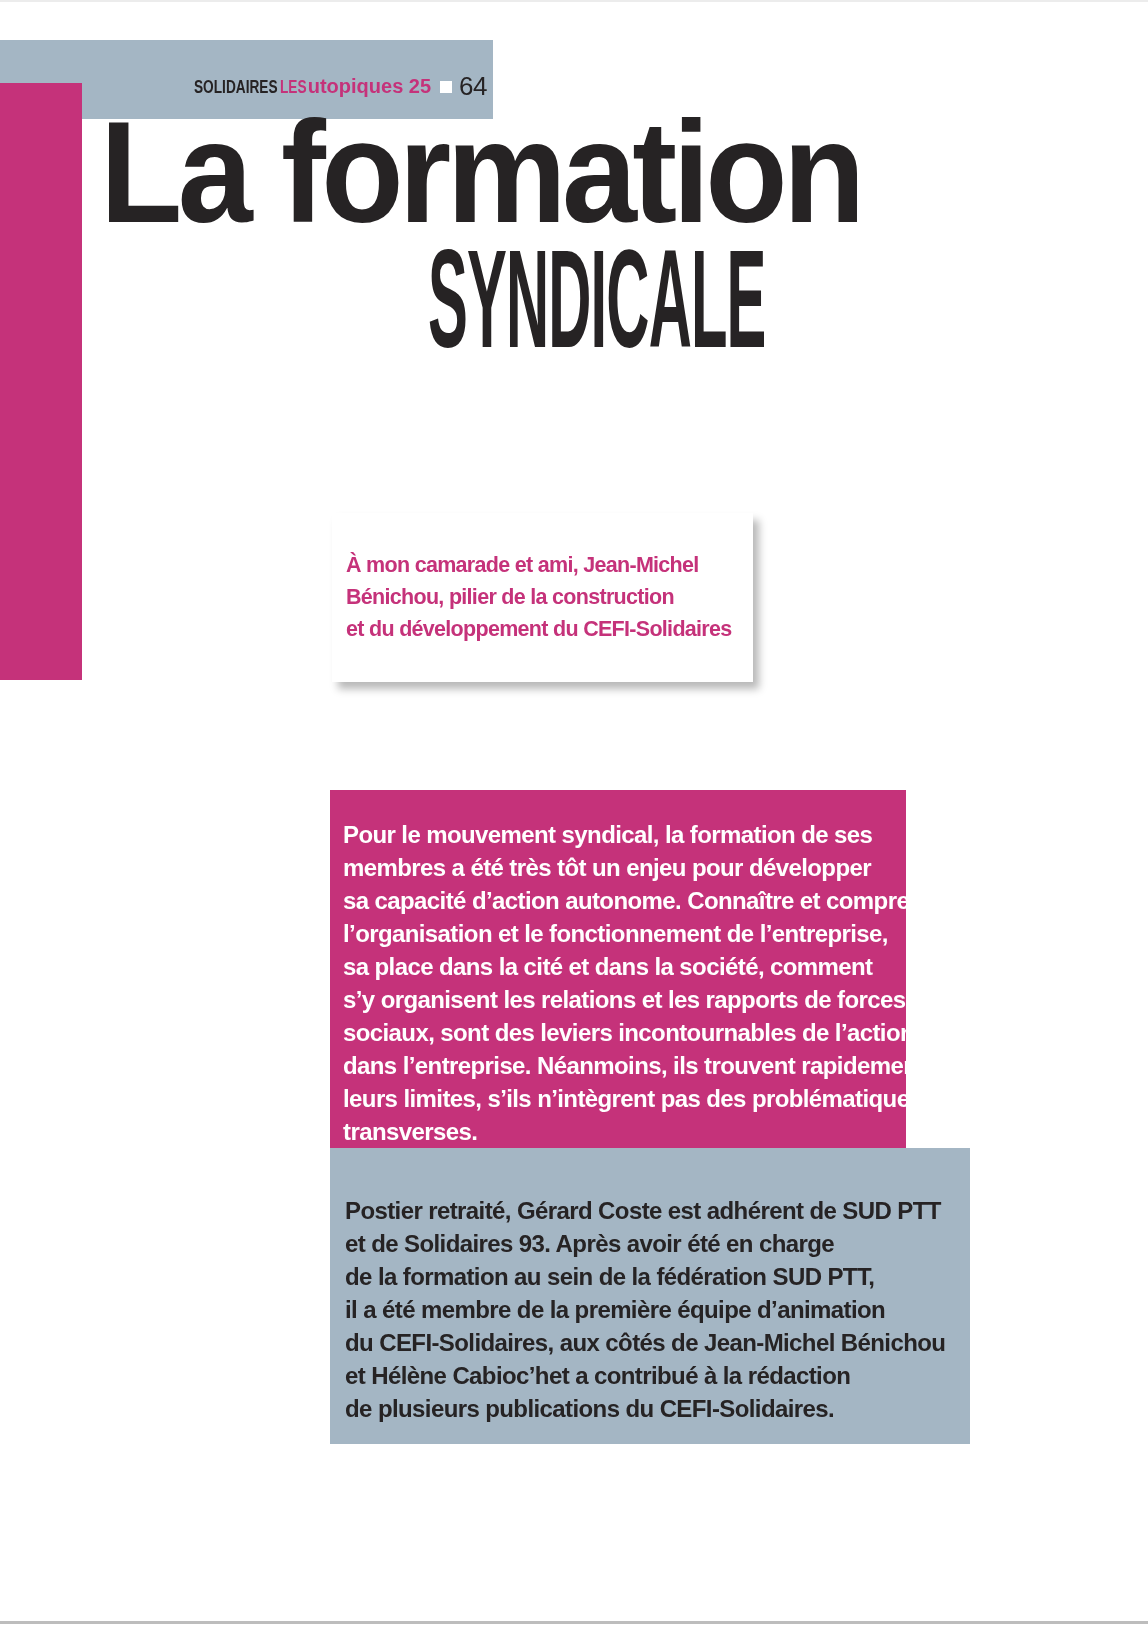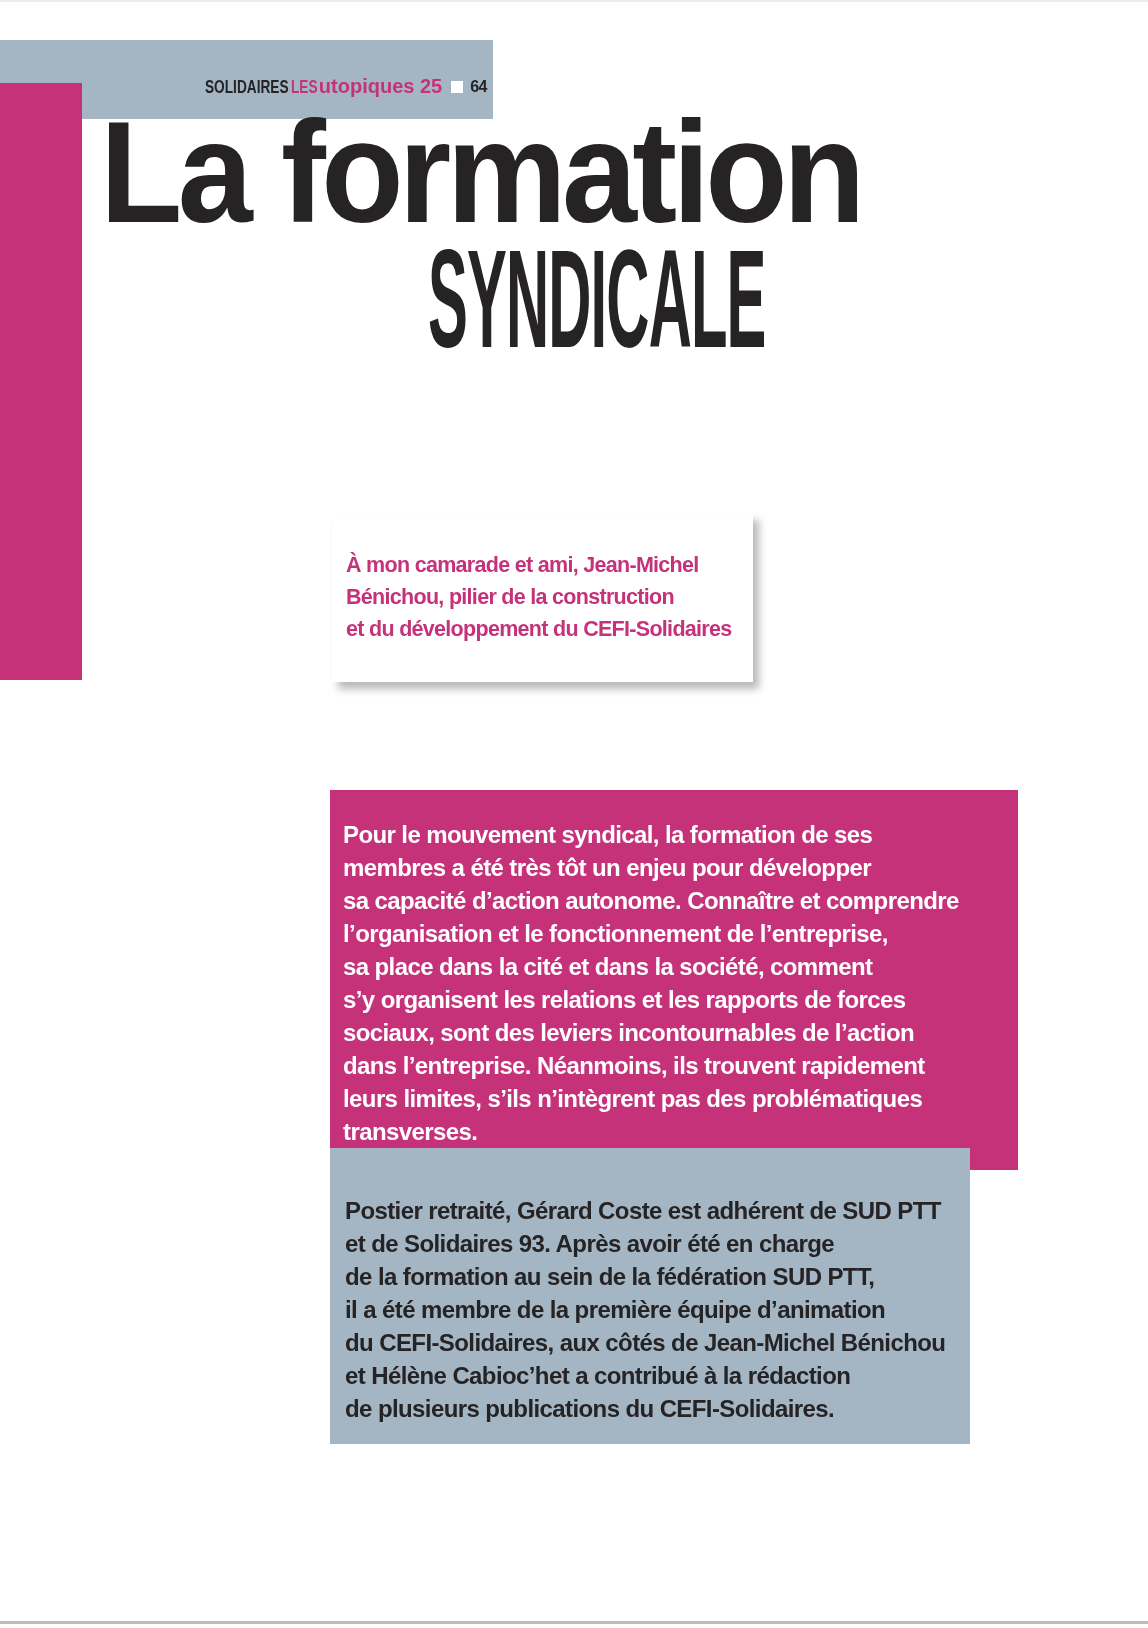--- a/index.html
+++ b/index.html
@@ -30,21 +30,21 @@
     padding:14px 6px 0 0;box-sizing:border-box;margin-top:36px;
   }
   .header-bar .cond{
     display:inline-block;transform:scaleX(.72);transform-origin:left center;
     font-weight:700;font-size:19px;letter-spacing:0;white-space:pre;
   }
   .pub-name{color:var(--ink);margin-right:-30px;}
   .issue-les{color:var(--magenta);margin-right:-9px;}
   .issue-title{font-weight:700;font-size:20px;color:var(--magenta);white-space:pre;}
   .sep-square{display:inline-block;width:12px;height:12px;background:#ffffff;margin:0 7px 0 9px;}
-  .page-number{font-weight:700;font-size:16px;color:var(--ink);letter-spacing:-.5px;}
+  .page-number{font-weight:400;font-size:26px;color:var(--ink);letter-spacing:-.5px;}
 
   
   .accent-bar{position:absolute;left:0;top:83px;width:82px;height:597px;background:var(--magenta);}
 
   
   .title-line1{
     position:absolute;left:100px;top:100px;
     font-size:145px;line-height:1;font-weight:700;color:var(--ink);
     letter-spacing:-5px;white-space:pre;
     transform:scaleX(.93);transform-origin:left top;
@@ -64,21 +64,21 @@
     padding:36px 9px 0 14px;
   }
   .dedication-text{
     color:var(--magenta);font-weight:700;
     font-size:21.5px;line-height:32px;letter-spacing:-.7px;
     white-space:pre;
   }
 
   
   .intro-panel{
-    position:absolute;left:330px;top:790px;width:688px;height:380px;
+    position:absolute;left:330px;top:790px;width:576px;height:380px;
     background:var(--magenta);box-sizing:border-box;
     padding:28px 4px 0 13px;
   }
   .intro-text{
     color:#ffffff;font-weight:700;
     font-size:24px;line-height:33px;letter-spacing:-.6px;
     white-space:pre;
   }
 
   

